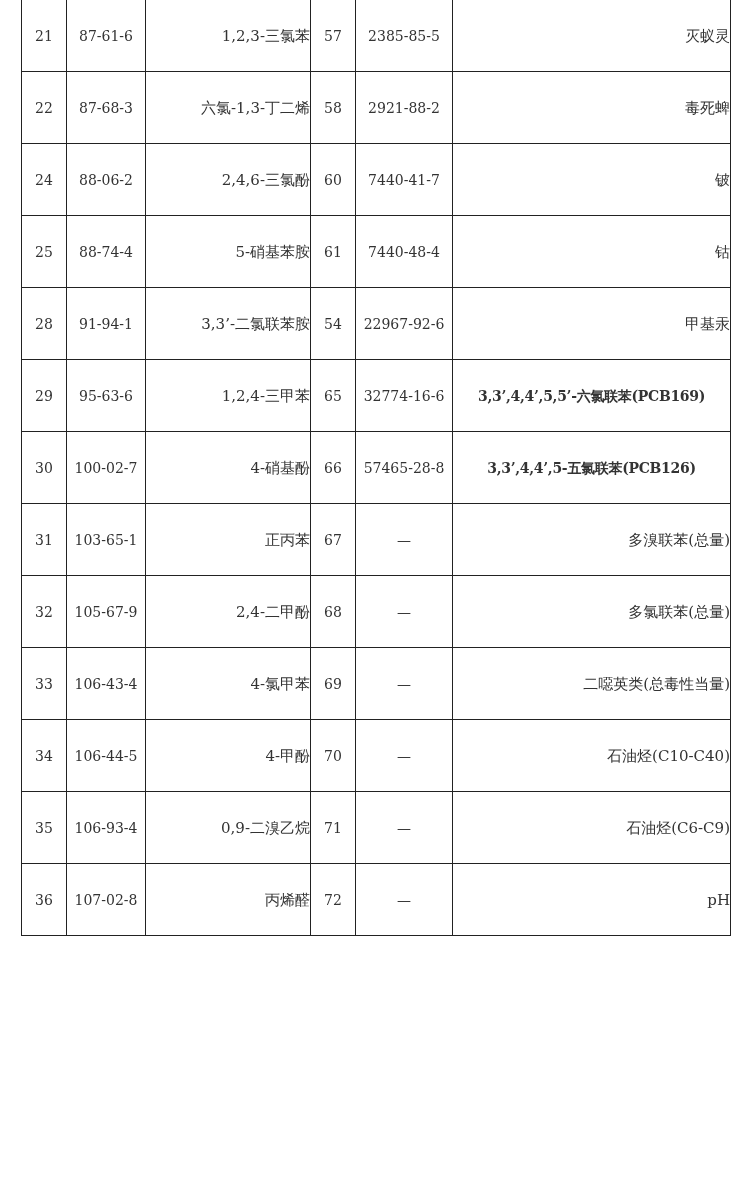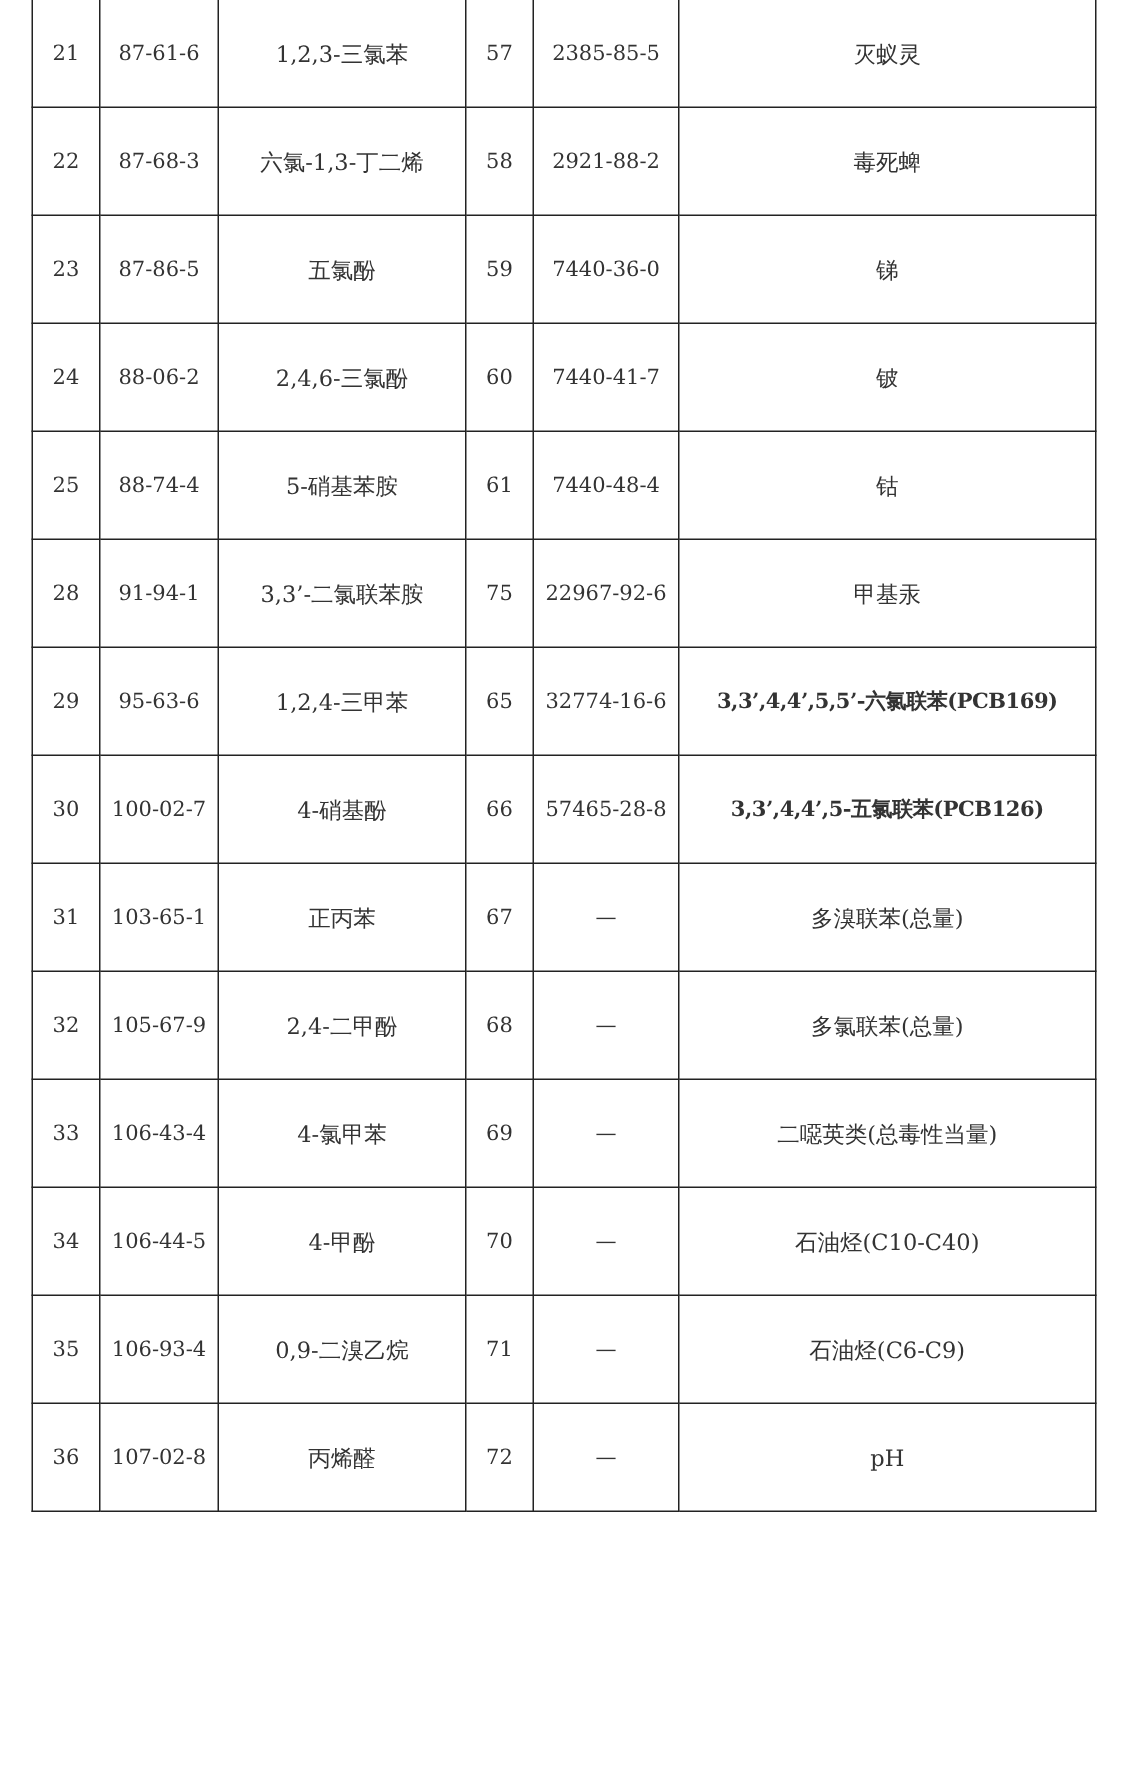--- a/index.html
+++ b/index.html
@@ -32,21 +32,21 @@
     padding: 0;
     text-align: center;
     vertical-align: middle;
     font-size: 14px;
     line-height: 18px;
     white-space: nowrap;
     overflow: hidden;
   }
   td.num { font-size: 14px; }
   td.cas { font-size: 14px; letter-spacing: 0; }
-  td.name { font-size: 15px; }
+  td.name { font-size: 15px; text-align: right; }
   td.name-long { font-size: 14px; letter-spacing: -0.3px; font-weight: bold; }
   col.c1 { width: 45px; }
   col.c2 { width: 79px; }
   col.c3 { width: 165px; }
   col.c4 { width: 45px; }
   col.c5 { width: 97px; }
   col.c6 { width: 278px; }
 </style>
 </head>
 <body>
@@ -72,48 +72,40 @@
       </tr>
       <tr>
         <td class="num">22</td>
         <td class="cas">87-68-3</td>
         <td class="name">六氯-1,3-丁二烯</td>
         <td class="num">58</td>
         <td class="cas">2921-88-2</td>
         <td class="name">毒死蜱</td>
       </tr>
       <tr>
-        <td class="num">23</td>
-        <td class="cas">87-86-5</td>
-        <td class="name">五氯酚</td>
-        <td class="num">59</td>
-        <td class="cas">7440-36-0</td>
-        <td class="name">锑</td>
-      </tr>
-      <tr>
         <td class="num">24</td>
         <td class="cas">88-06-2</td>
         <td class="name">2,4,6-三氯酚</td>
         <td class="num">60</td>
         <td class="cas">7440-41-7</td>
         <td class="name">铍</td>
       </tr>
       <tr>
         <td class="num">25</td>
         <td class="cas">88-74-4</td>
         <td class="name">5-硝基苯胺</td>
         <td class="num">61</td>
         <td class="cas">7440-48-4</td>
         <td class="name">钴</td>
       </tr>
       <tr>
         <td class="num">28</td>
         <td class="cas">91-94-1</td>
         <td class="name">3,3’-二氯联苯胺</td>
-        <td class="num">75</td>
+        <td class="num">54</td>
         <td class="cas">22967-92-6</td>
         <td class="name">甲基汞</td>
       </tr>
       <tr>
         <td class="num">29</td>
         <td class="cas">95-63-6</td>
         <td class="name">1,2,4-三甲苯</td>
         <td class="num">65</td>
         <td class="cas">32774-16-6</td>
         <td class="name-long">3,3’,4,4’,5,5’-六氯联苯(PCB169)</td>

